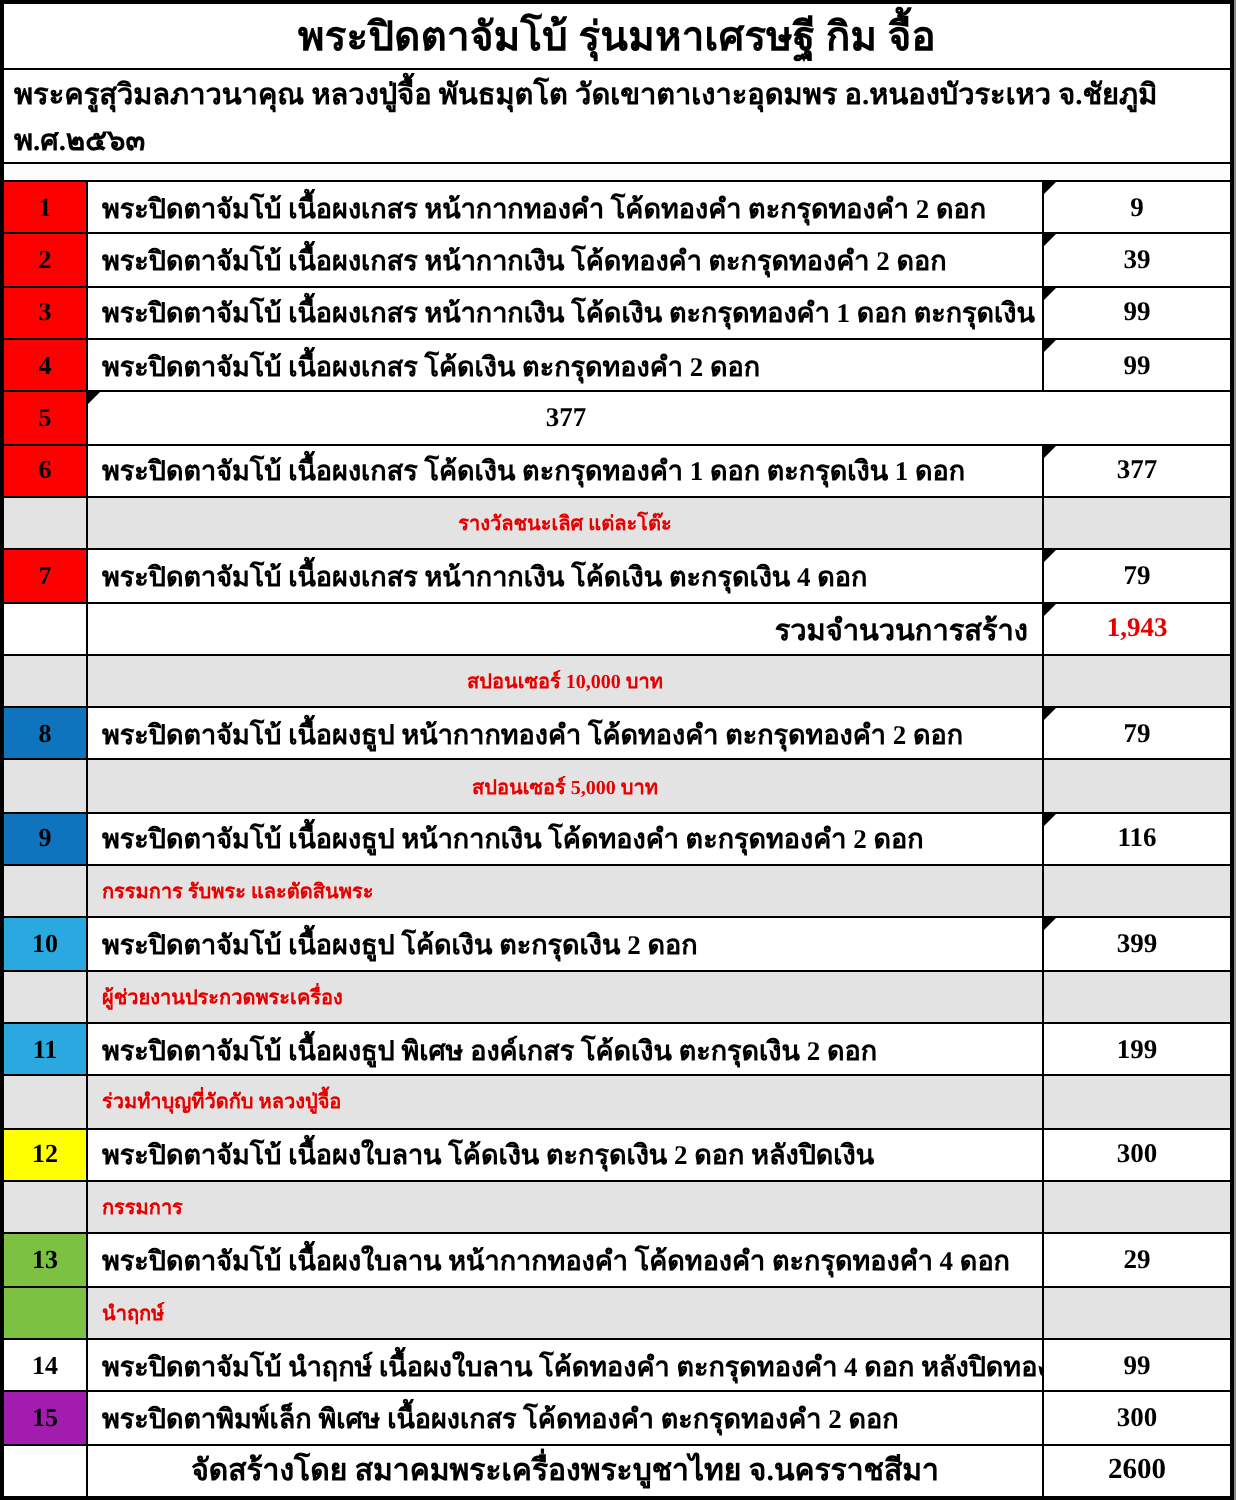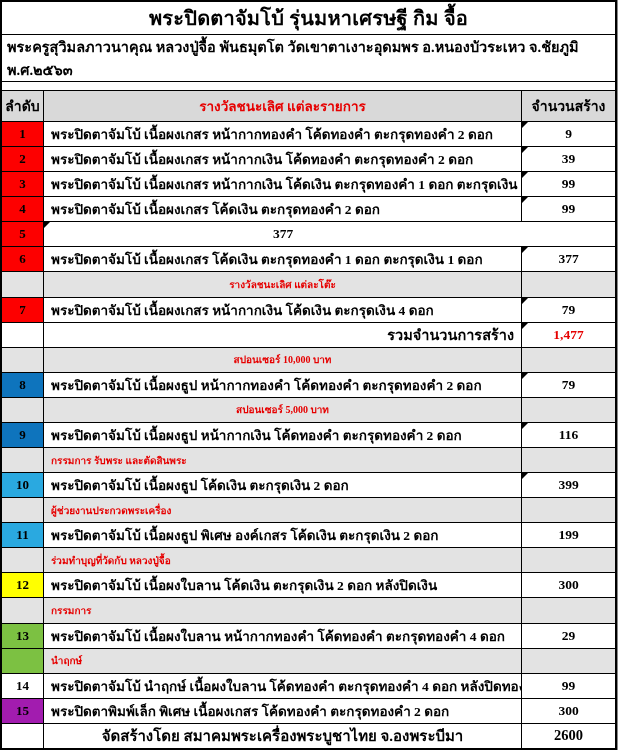--- a/index.html
+++ b/index.html
@@ -49,25 +49,20 @@
   }
 </style>
 </head>
 <body>
 
 <div class="sheet">
   <div class="title-row">พระปิดตาจัมโบ้ รุ่นมหาเศรษฐี กิม จื้อ</div>
   <div class="subtitle-row">พระครูสุวิมลภาวนาคุณ หลวงปู่จื้อ พันธมุตโต วัดเขาตาเงาะอุดมพร อ.หนองบัวระเหว จ.ชัยภูมิ พ.ศ.๒๕๖๓</div>
   <div class="spacer-row"></div>
   <div class="table">
-    <div class="row header-row">
-      <div class="cell no-cell">ลำดับ</div>
-      <div class="cell desc-cell">รางวัลชนะเลิศ แต่ละรายการ</div>
-      <div class="cell count-cell">จำนวนสร้าง</div>
-    </div>
 
   <div class="row item-row">
         <div class="cell no-cell" style="background: rgb(253, 0, 0);">1</div>
         <div class="cell desc-cell">พระปิดตาจัมโบ้ เนื้อผงเกสร หน้ากากทองคำ โค้ดทองคำ ตะกรุดทองคำ 2 ดอก</div>
         <div class="cell count-cell mark">9</div>
       </div>
       <div class="row item-row">
         <div class="cell no-cell" style="background: rgb(253, 0, 0);">2</div>
         <div class="cell desc-cell">พระปิดตาจัมโบ้ เนื้อผงเกสร หน้ากากเงิน โค้ดทองคำ ตะกรุดทองคำ 2 ดอก</div>
         <div class="cell count-cell mark">39</div>
@@ -97,21 +92,21 @@
         <div class="cell count-cell"></div>
       </div>
       <div class="row item-row">
         <div class="cell no-cell" style="background: rgb(253, 0, 0);">7</div>
         <div class="cell desc-cell">พระปิดตาจัมโบ้ เนื้อผงเกสร หน้ากากเงิน โค้ดเงิน ตะกรุดเงิน 4 ดอก</div>
         <div class="cell count-cell mark">79</div>
       </div>
       <div class="row total-row">
         <div class="cell no-cell"></div>
         <div class="cell desc-cell">รวมจำนวนการสร้าง</div>
-        <div class="cell count-cell mark">1,477</div>
+        <div class="cell count-cell mark">1,943</div>
       </div>
       <div class="row section-row center">
         <div class="cell no-cell"></div>
         <div class="cell desc-cell">สปอนเซอร์ 10,000 บาท</div>
         <div class="cell count-cell"></div>
       </div>
       <div class="row item-row">
         <div class="cell no-cell" style="background: rgb(14, 116, 189);">8</div>
         <div class="cell desc-cell">พระปิดตาจัมโบ้ เนื้อผงธูป หน้ากากทองคำ โค้ดทองคำ ตะกรุดทองคำ 2 ดอก</div>
         <div class="cell count-cell mark">79</div>
@@ -176,17 +171,17 @@
         <div class="cell desc-cell">พระปิดตาจัมโบ้ นำฤกษ์ เนื้อผงใบลาน  โค้ดทองคำ ตะกรุดทองคำ 4 ดอก หลังปิดทอง</div>
         <div class="cell count-cell">99</div>
       </div>
       <div class="row item-row">
         <div class="cell no-cell" style="background: #a21caf;">15</div>
         <div class="cell desc-cell">พระปิดตาพิมพ์เล็ก พิเศษ เนื้อผงเกสร  โค้ดทองคำ ตะกรุดทองคำ 2 ดอก</div>
         <div class="cell count-cell">300</div>
       </div>
       <div class="row footer-row">
         <div class="cell no-cell"></div>
-        <div class="cell desc-cell">จัดสร้างโดย สมาคมพระเครื่องพระบูชาไทย จ.องพระบีมา</div>
+        <div class="cell desc-cell">จัดสร้างโดย สมาคมพระเครื่องพระบูชาไทย จ.นครราชสีมา</div>
         <div class="cell count-cell">2600</div>
       </div>
     </div>
 </div>
 
 </body></html>

